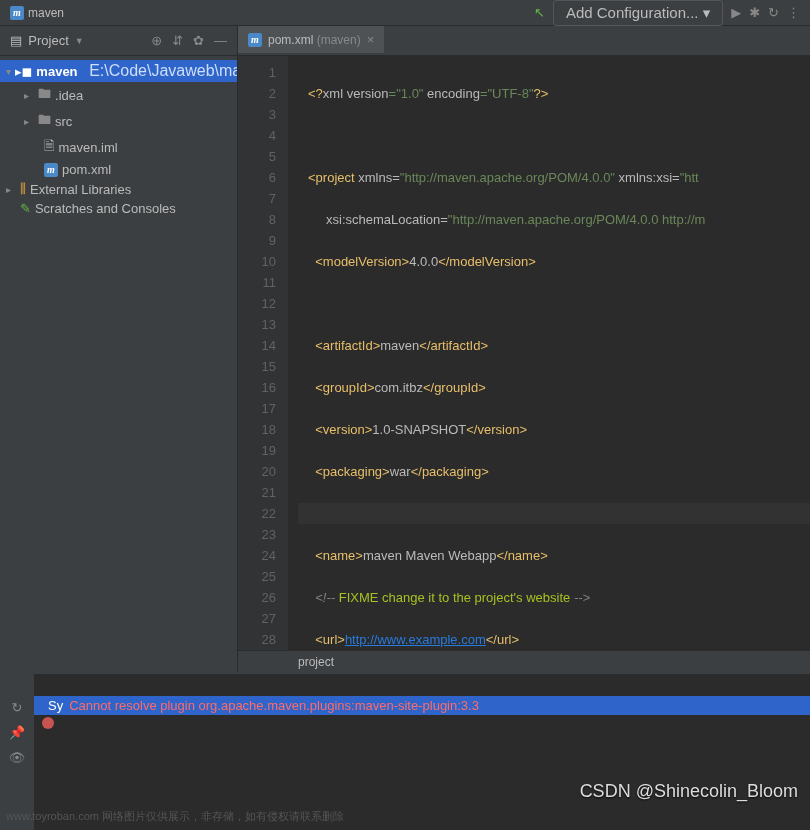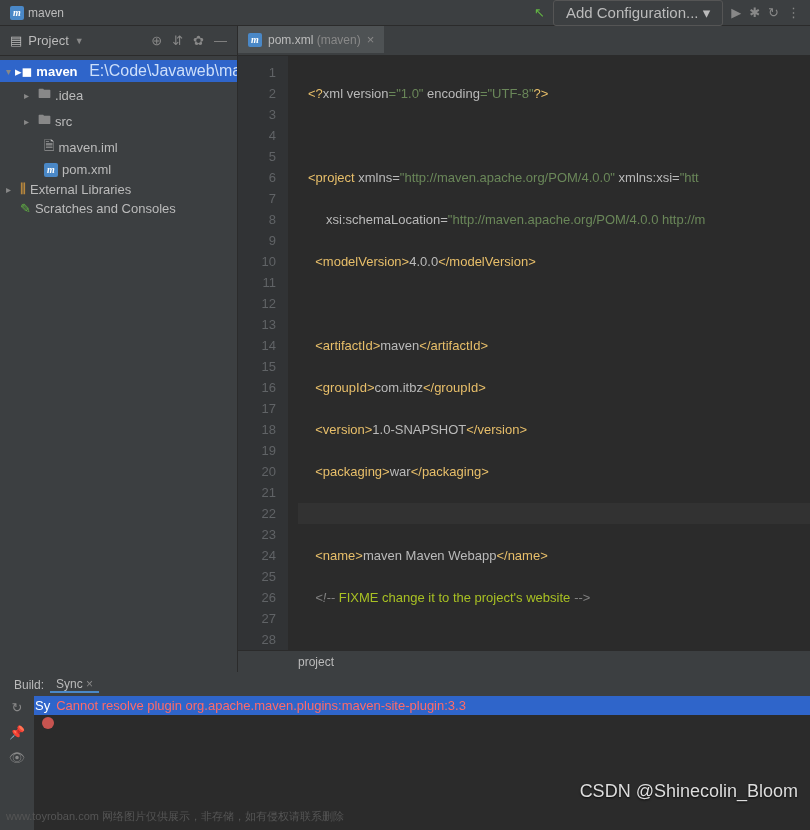--- a/index.html
+++ b/index.html
@@ -39,21 +39,21 @@
 .cmt { color: #808080; font-style: italic; }
 .fixme { color: #a8c023; }
 .url-text { color: #287bde; text-decoration: underline; }
 .breadcrumb { height: 22px; background: #3c3f41; border-top: 1px solid #2b2b2b; padding: 0 10px 0 60px; display: flex; align-items: center; font-size: 12px; color: #bbb; }
 .bottom-panel { height: 158px; background: #2b2b2b; border-top: 2px solid #3c3f41; display: flex; }
 .bottom-tabs { position: absolute; background: #3c3f41; height: 22px; display: flex; align-items: center; padding: 0 8px; font-size: 12px; width: 810px; }
 .btab { padding: 0 6px; color: #bbb; }
 .btab.hl { border-bottom: 2px solid #4a88c7; }
 .side-strip { width: 34px; background: #3c3f41; display: flex; flex-direction: column; align-items: center; padding-top: 26px; gap: 10px; color: #888; }
 .console { flex: 1; background: #2b2b2b; padding-top: 22px; font-family: monospace; font-size: 13px; }
-.err-line { background: #2f65ca; color: #fff; display: flex; padding: 2px 1px; }
+.err-line { background: #2f65ca; color: #fff; display: flex; padding: 2px 14px; }
 .err-sy { color: #fff; margin-right: 6px; }
 .err-msg { color: #ff6b68; }
 .err-below { display: flex; padding: 2px 6px; }
 .err-dot { width: 12px; height: 12px; background: #c75450; border-radius: 6px; margin-left: 2px; }
 .watermark { position: absolute; bottom: 28px; right: 12px; color: #ddd; font-size: 18px; text-shadow: 0 1px 2px rgba(0,0,0,0.8); }
 .faint { position: absolute; bottom: 6px; left: 6px; color: #555; font-size: 11px; }
 .m-icon { display: inline-block; width: 14px; height: 14px; background: #4a88c7; color: #fff; font-size: 10px; font-weight: bold; text-align: center; line-height: 14px; border-radius: 2px; font-style: italic; font-family: serif; }
 </style>
 </head>
 <body>
@@ -139,20 +139,21 @@
 <div class="code-line">     <span class="attr">xsi:schemaLocation</span>=<span class="val">"http://maven.apache.org/POM/4.0.0 http://m</span></div>
 <div class="code-line">  <span class="tag">&lt;<span>modelVersion</span>&gt;</span><span class="txt">4.0.0</span><span class="tag">&lt;/<span>modelVersion</span>&gt;</span></div>
 <div class="code-line"> </div>
 <div class="code-line">  <span class="tag">&lt;<span>artifactId</span>&gt;</span><span class="txt">maven</span><span class="tag">&lt;/<span>artifactId</span>&gt;</span></div>
 <div class="code-line">  <span class="tag">&lt;<span>groupId</span>&gt;</span><span class="txt">com.itbz</span><span class="tag">&lt;/<span>groupId</span>&gt;</span></div>
 <div class="code-line">  <span class="tag">&lt;<span>version</span>&gt;</span><span class="txt">1.0-SNAPSHOT</span><span class="tag">&lt;/<span>version</span>&gt;</span></div>
 <div class="code-line">  <span class="tag">&lt;<span>packaging</span>&gt;</span><span class="txt">war</span><span class="tag">&lt;/<span>packaging</span>&gt;</span></div>
 <div class="code-line hl-line"> </div>
 <div class="code-line">  <span class="tag">&lt;<span>name</span>&gt;</span><span class="txt">maven Maven Webapp</span><span class="tag">&lt;/<span>name</span>&gt;</span></div>
 <div class="code-line">  <span class="cmt">&lt;!-- </span><span class="fixme">FIXME change it to the project's website</span><span class="cmt"> --&gt;</span></div>
+<div class="code-line">  <span class="tag">&lt;<span>url</span>&gt;</span><span class="url-text">http://www.example.com</span><span class="tag">&lt;/<span>url</span>&gt;</span></div>
 
 
 
 
 
 
 
 
 
 
@@ -162,24 +163,20 @@
 
       </div>
     </div>
     <div class="breadcrumb">
         <span>project</span>
       </div>
   </div>
 </div>
 
 <div class="bottom-panel">
-  <div class="bottom-tabs">
-    <span class="btab">Build:</span>
-    <span class="btab hl"><span>Sync</span> <span style="color:#888">×</span></span>
-  </div>
   <div class="side-strip">
     <span>↻</span>
     <span>📌</span>
     <span>👁</span>
   </div>
   <div class="console">
     <div class="err-line">
         <span class="err-sy">Sy</span>
         <span class="err-msg">Cannot resolve plugin org.apache.maven.plugins:maven-site-plugin:3.3</span>
       </div>

